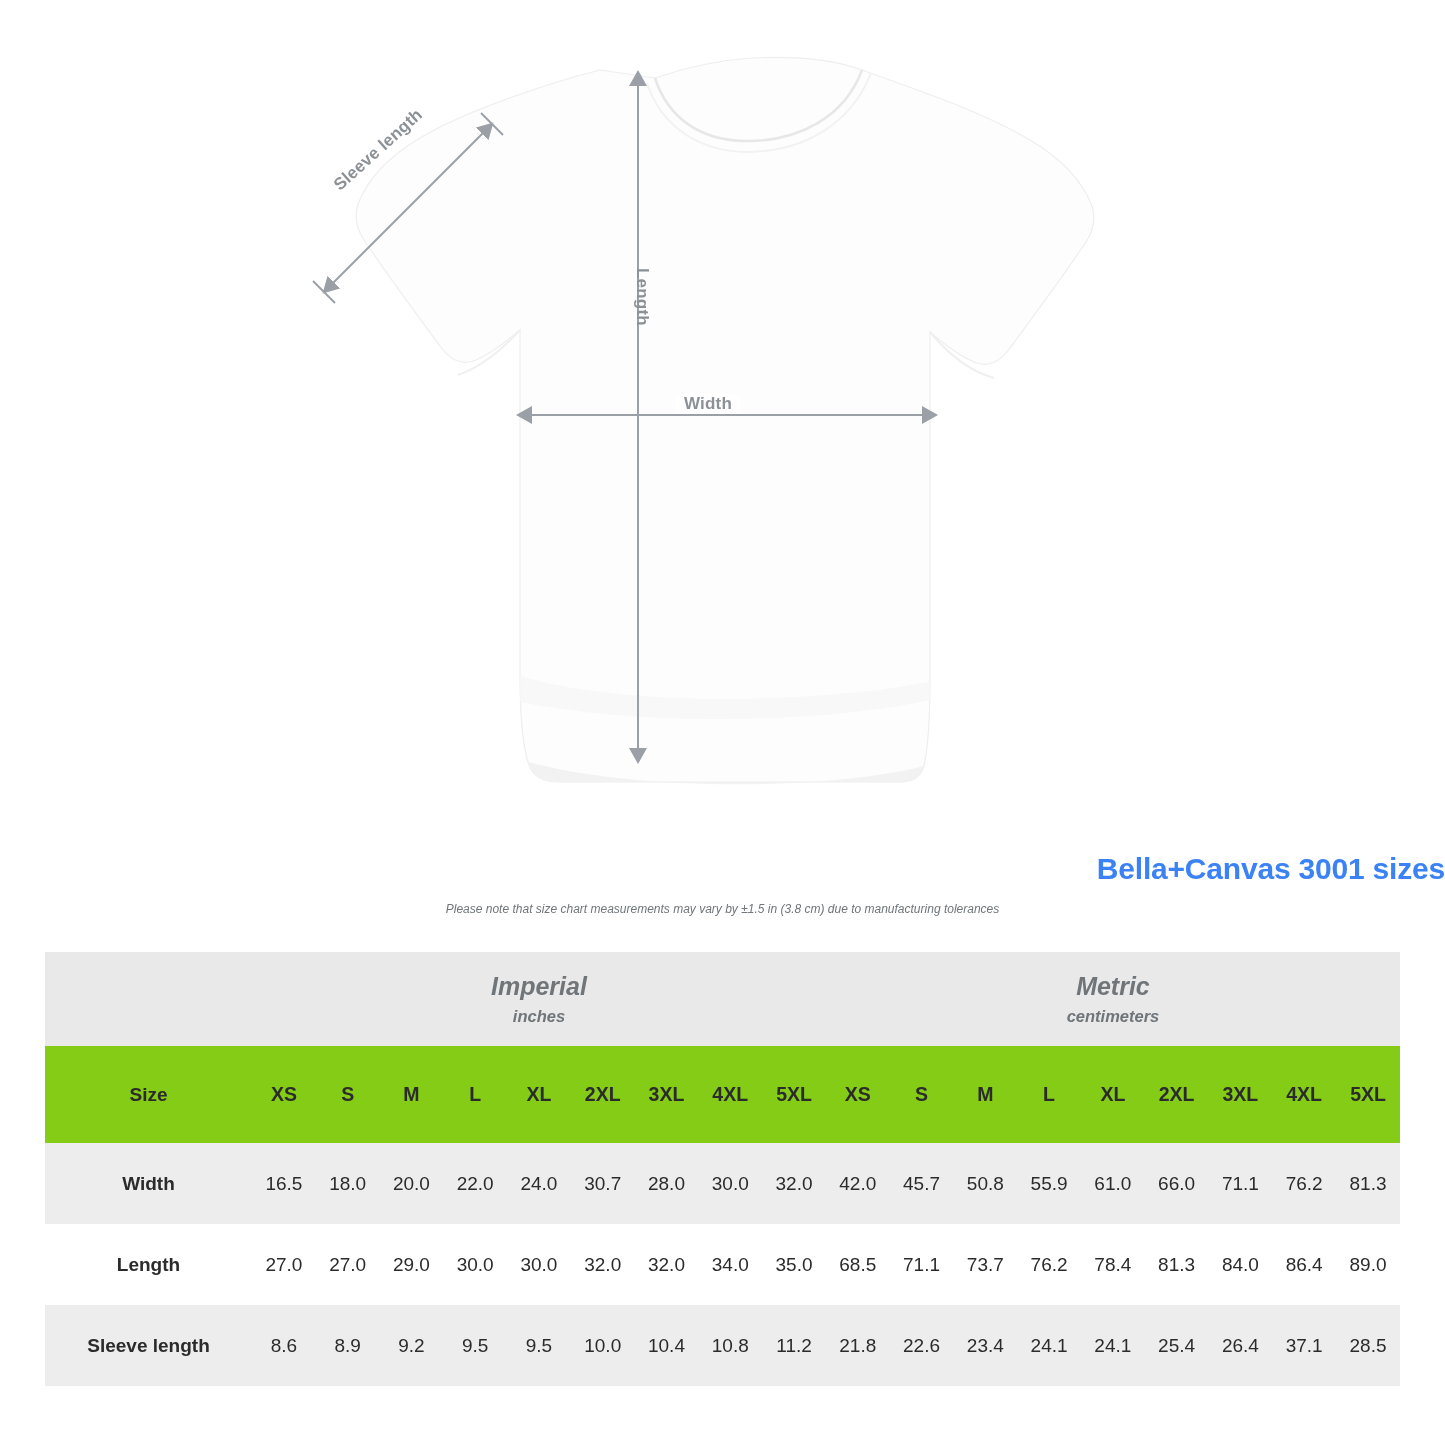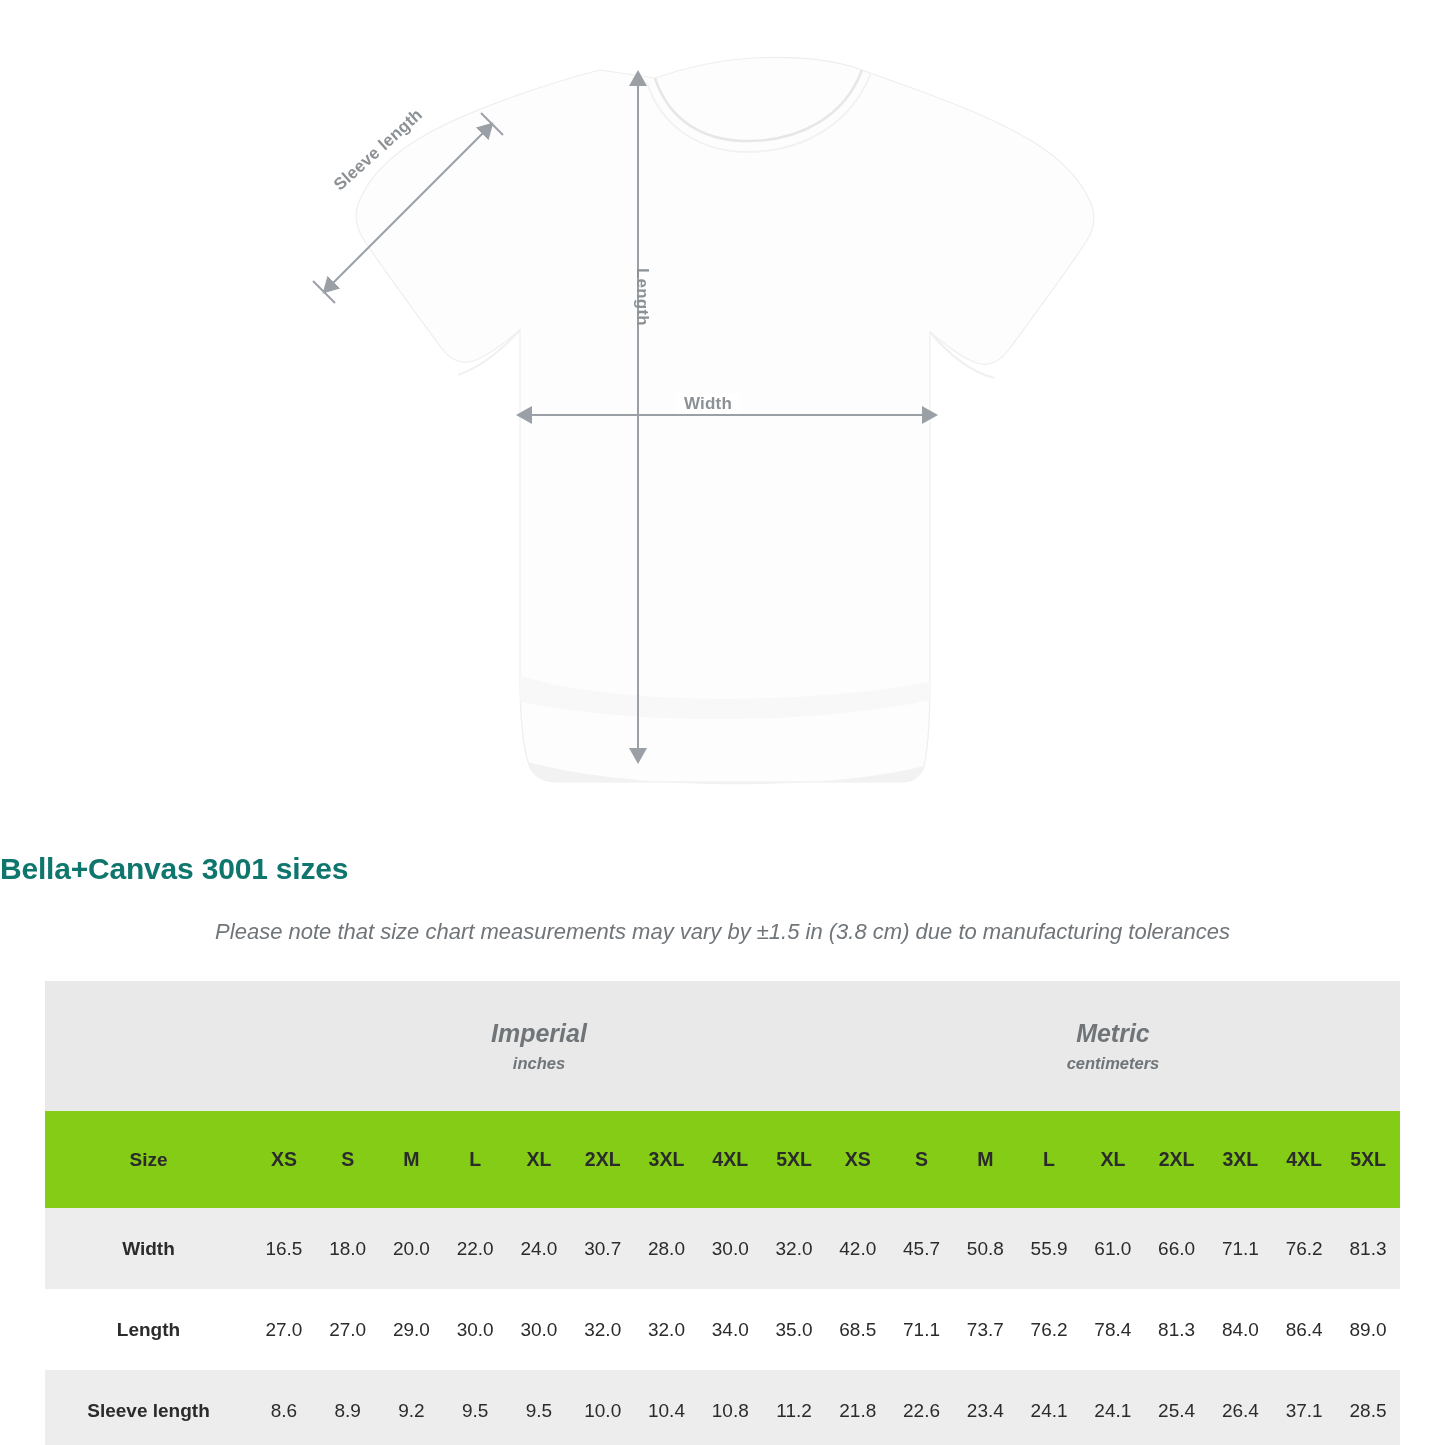--- a/index.html
+++ b/index.html
@@ -52,34 +52,34 @@
   }
   #label-width {
     left: 676px;
     top: 394px;
     background: #ffffff;
     padding: 0 8px;
   }
 
   
   #chart-title {
-    text-align: left;
+    text-align: right;
     font-size: 30px;
     font-weight: bold;
-    color: #0f766e;
+    color: #3b82f6;
     margin: 0;
     padding-top: 22px;
     letter-spacing: -0.2px;
   }
   #chart-note {
     text-align: center;
-    font-size: 22px;
+    font-size: 12px;
     font-style: italic;
     color: #6f7579;
-    margin: 17px;
+    margin: 0;
     padding-top: 16px;
   }
 
   
   #table-wrap {
     padding: 0 45px;
     margin-top: 36px;
   }
   table {
     width: 1355px;
@@ -88,21 +88,21 @@
   }
   th, td {
     text-align: center;
     vertical-align: middle;
     font-size: 19px;
     color: #2b2b2b;
     border: none;
   }
   .unit-head {
     background: #e9e9e9;
-    height: 130px;
+    height: 94px;
     padding: 0;
   }
   .unit-name {
     font-size: 25px;
     font-weight: bold;
     font-style: italic;
     color: #6f7579;
     line-height: 1.15;
   }
   .unit-sub {

